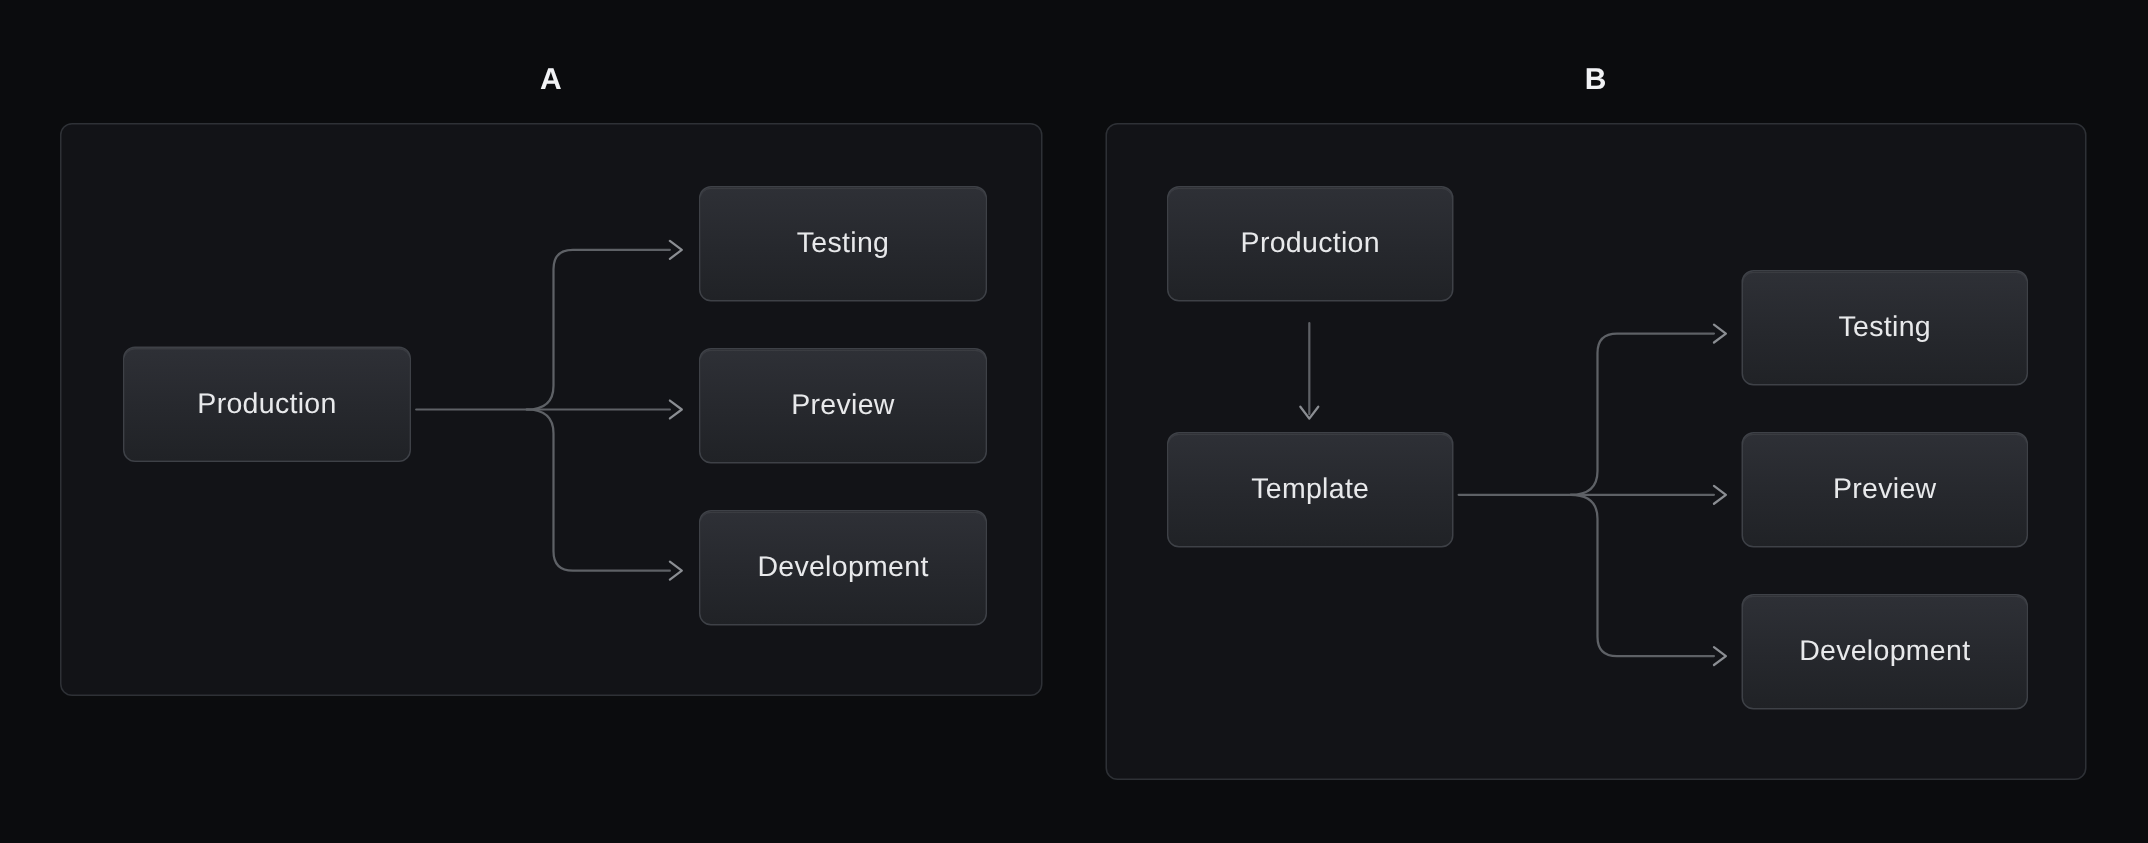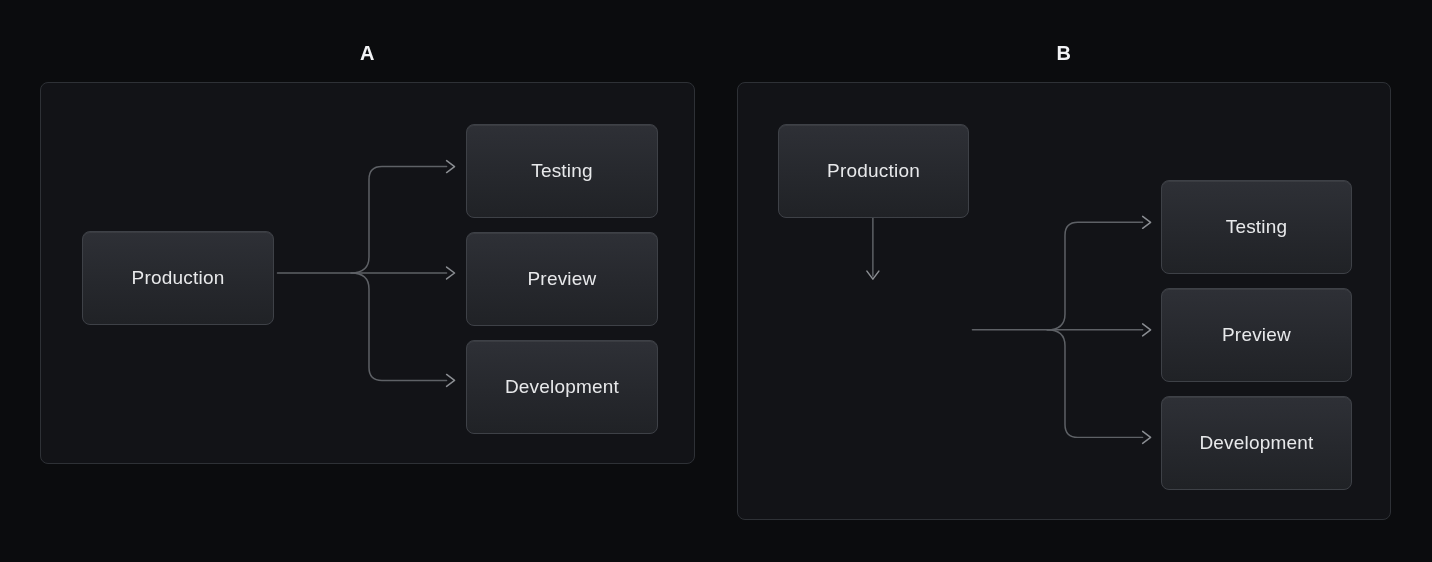--- a/index.html
+++ b/index.html
@@ -57,21 +57,21 @@
     stroke-linecap: round;
     stroke-linejoin: round;
   }
   .node {
     position: absolute;
     display: flex;
     align-items: center;
     justify-content: center;
     box-sizing: border-box;
     width: 192px;
-    height: 94px;
+    height: 77px;
     background: linear-gradient(180deg, #2e3036 0%, #26282d 55%, #202226 100%);
     border: 1px solid #3e4147;
     border-radius: 8px;
     box-shadow: inset 0 1px 0 rgba(255,255,255,0.06);
     color: #e8e9eb;
     font-size: 19px;
     letter-spacing: 0.2px;
   }
   
   #a-production  { left: 41px;  top: 148px; }
@@ -133,20 +133,23 @@
 
       <path class="edge" d="M 310 248 Q 328 248 328 264 L 328 343 Q 328 356 341 356 L 406 356"></path>
       <polyline class="arrowhead" points="406,134 414,140 406,146"></polyline>
       <polyline class="arrowhead" points="406,242 414,248 406,254"></polyline>
       <polyline class="arrowhead" points="406,350 414,356 406,362"></polyline>
     </svg>
 
     <div class="node" id="b-production">
       <span>Production</span>
     </div>
+    <div class="node" id="b-template">
+      <span>Template</span>
+    </div>
     <div class="node" id="b-testing">
       <span>Testing</span>
     </div>
     <div class="node" id="b-preview">
       <span>Preview</span>
     </div>
     <div class="node" id="b-development">
       <span>Development</span>
     </div>
   </div>

